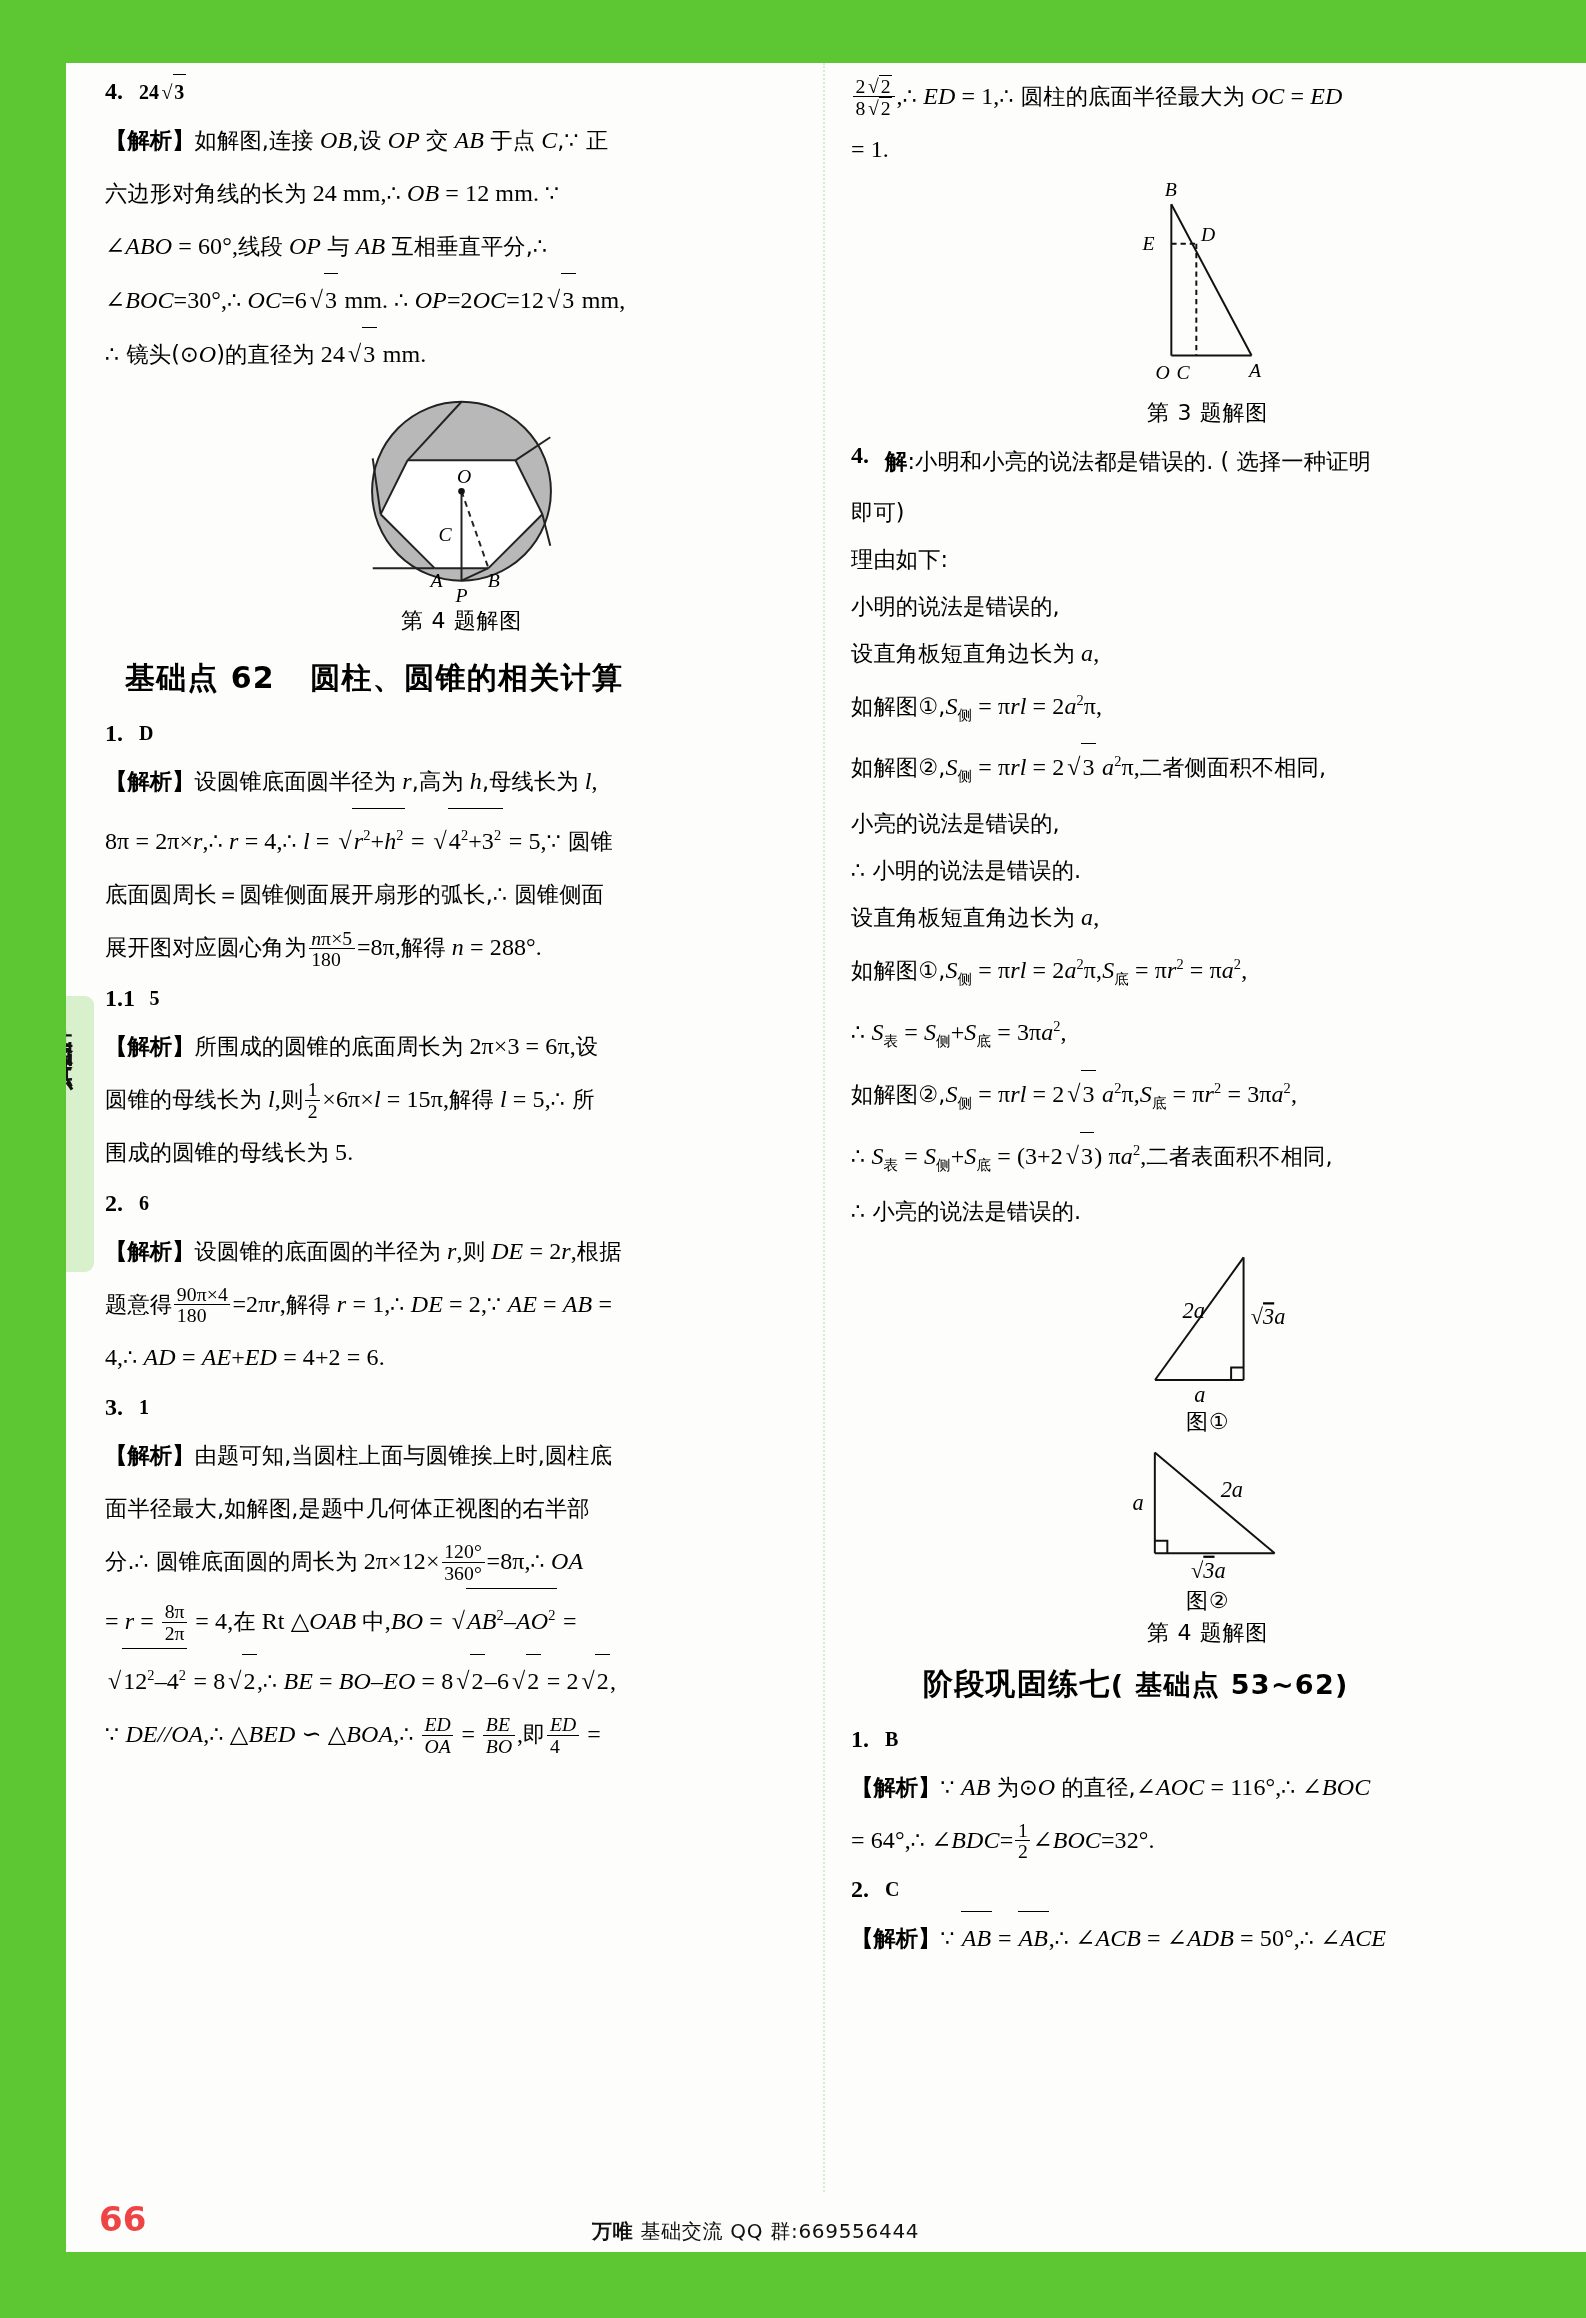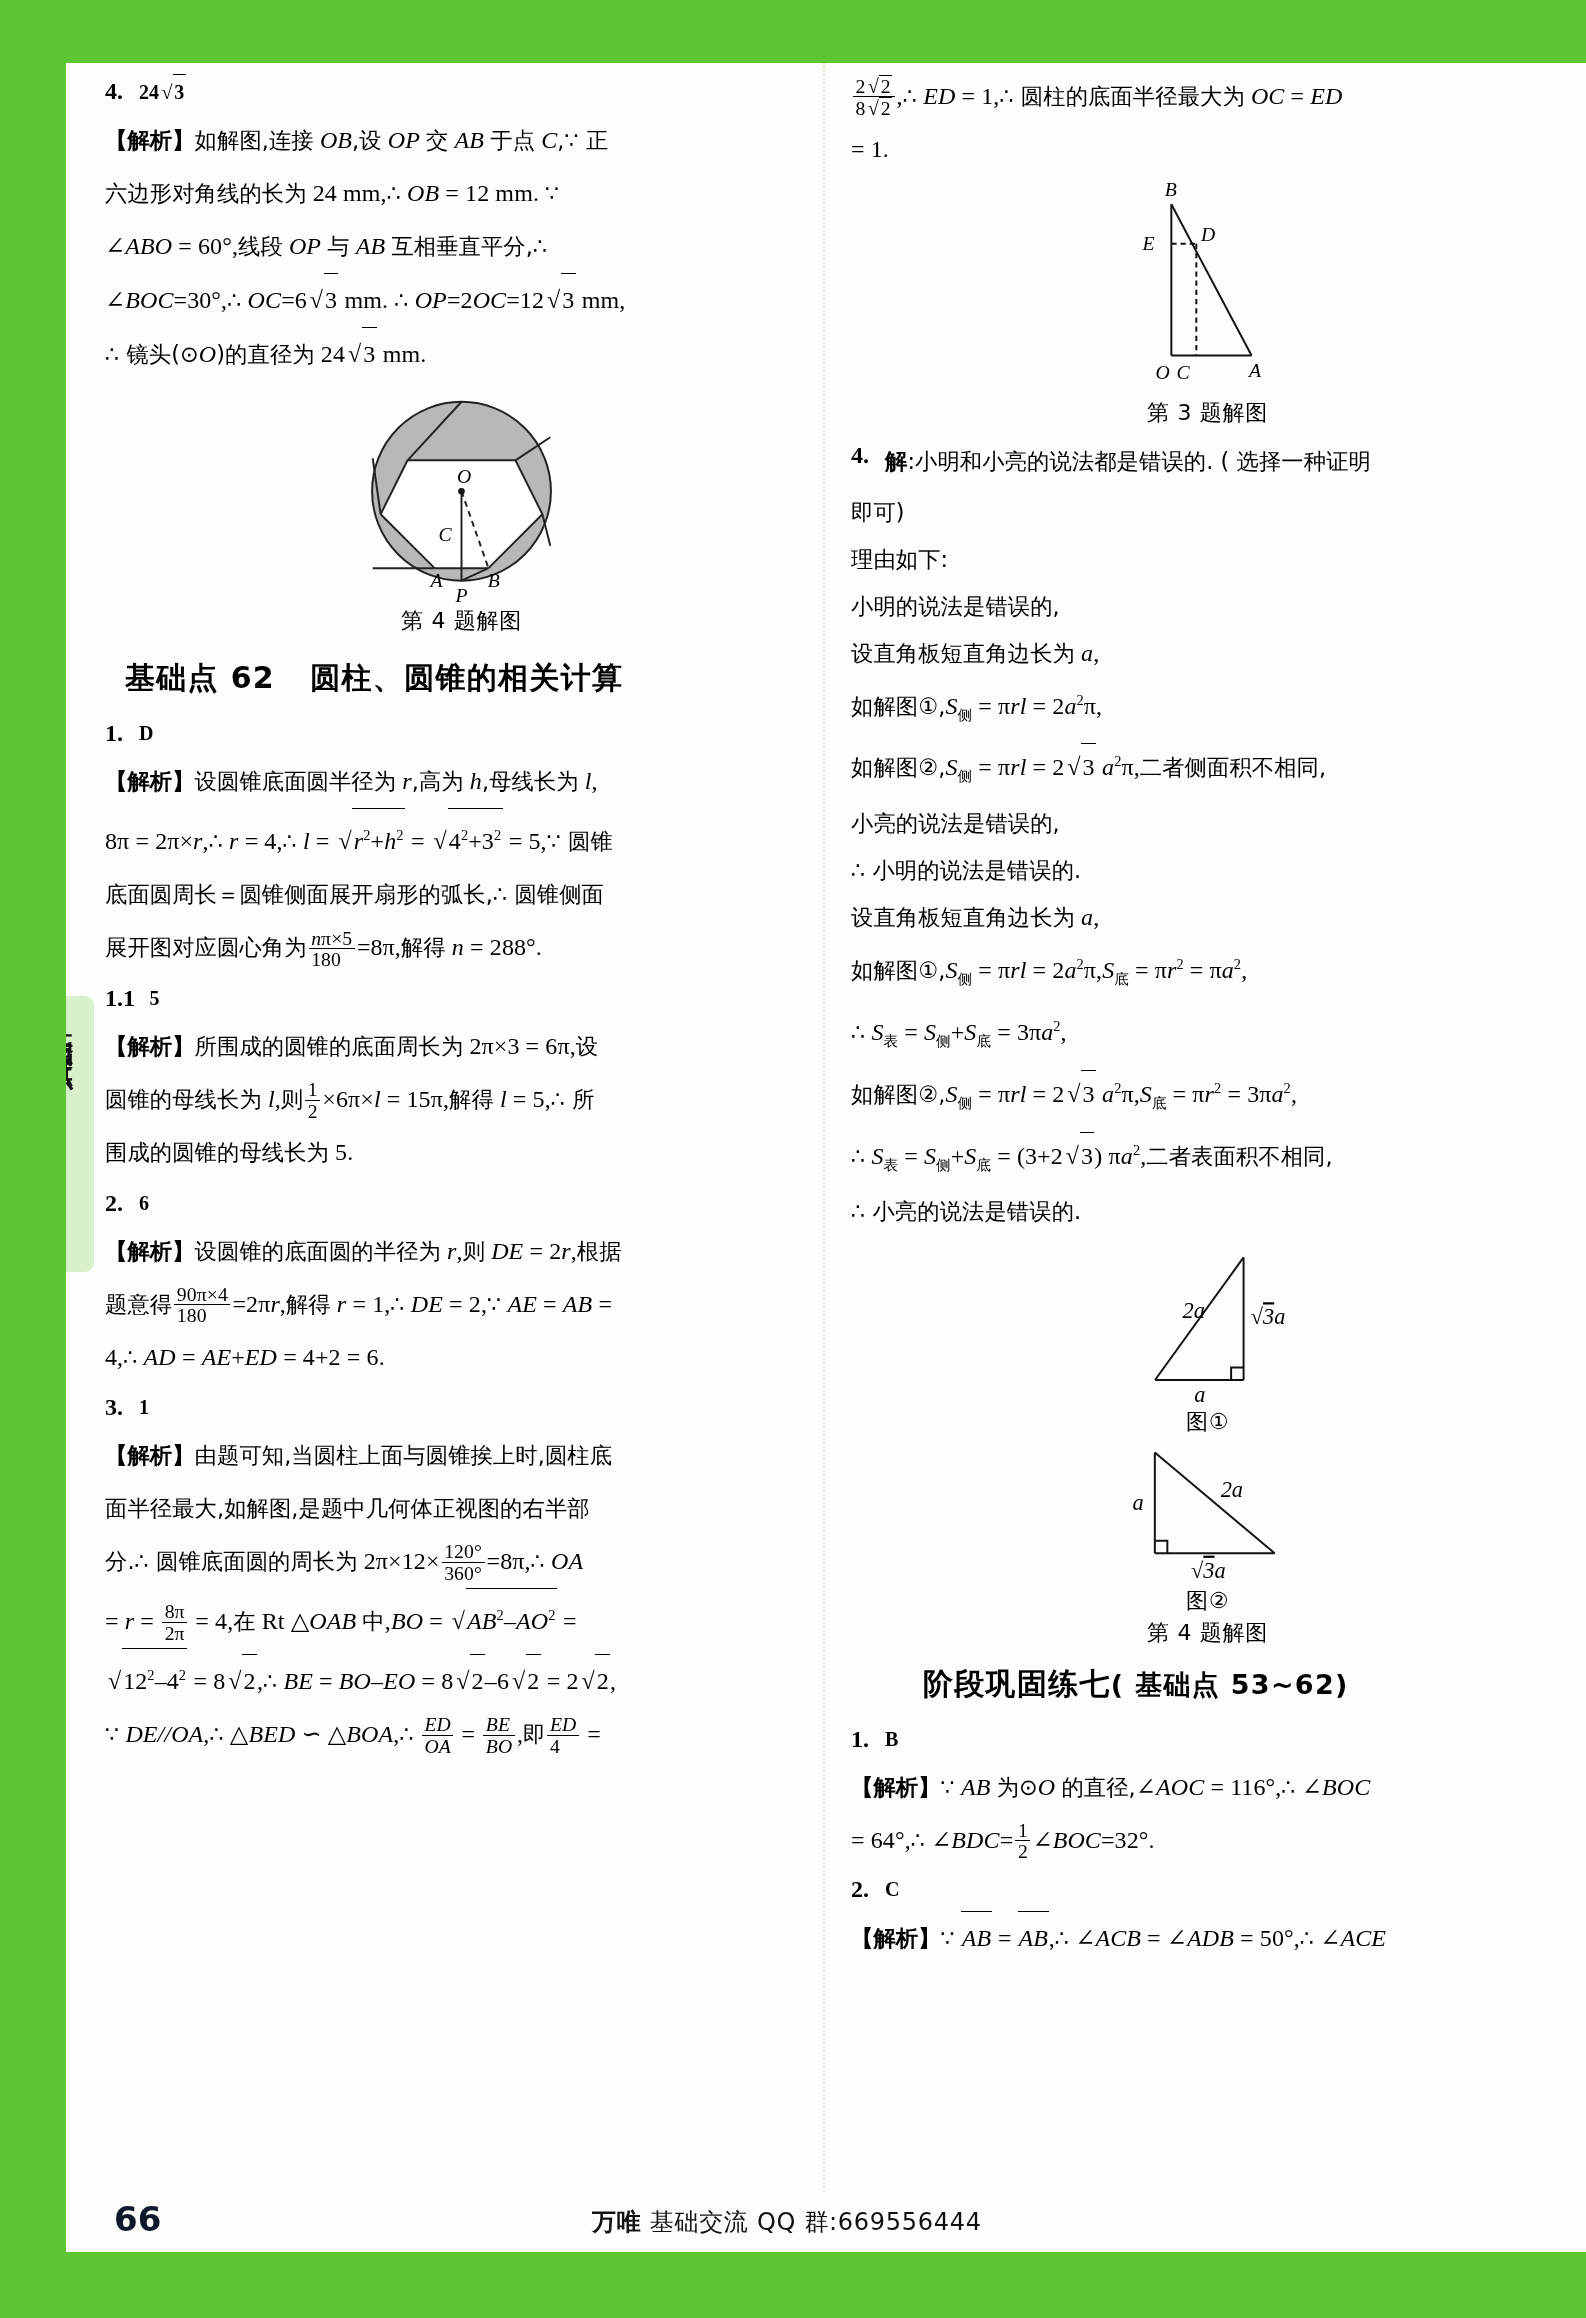--- a/index.html
+++ b/index.html
@@ -87,26 +87,26 @@
   }
 
   
   .footer{
     position:absolute;left:66px;top:2194px;width:1520px;height:58px;
     background:#fdfdfb;
   }
   .pageno{
     position:absolute;left:33px;top:5.3px;
     font-family:"DejaVu Sans","Liberation Sans",sans-serif;
-    font-weight:bold;font-size:34px;color:#0f172a;margin-left:15px;
+    font-weight:bold;font-size:34px;color:#ef4444;
   }
   .footnote{
-    position:absolute;left:526px;top:12px;
-    font-family:"DejaVu Sans","Liberation Sans",sans-serif;
-    font-size:24px;color:#111;letter-spacing:0.7px;
+    position:absolute;left:526px;top:24px;
+    font-family:"DejaVu Sans","Liberation Sans",sans-serif;
+    font-size:20px;color:#111;letter-spacing:0.7px;
   }
   .footnote .brand{font-weight:bold;}
 </style>
 </head>
 <body>
 
 <div class="page">
   <div class="divider"></div>
 
   <div class="col col-left">

